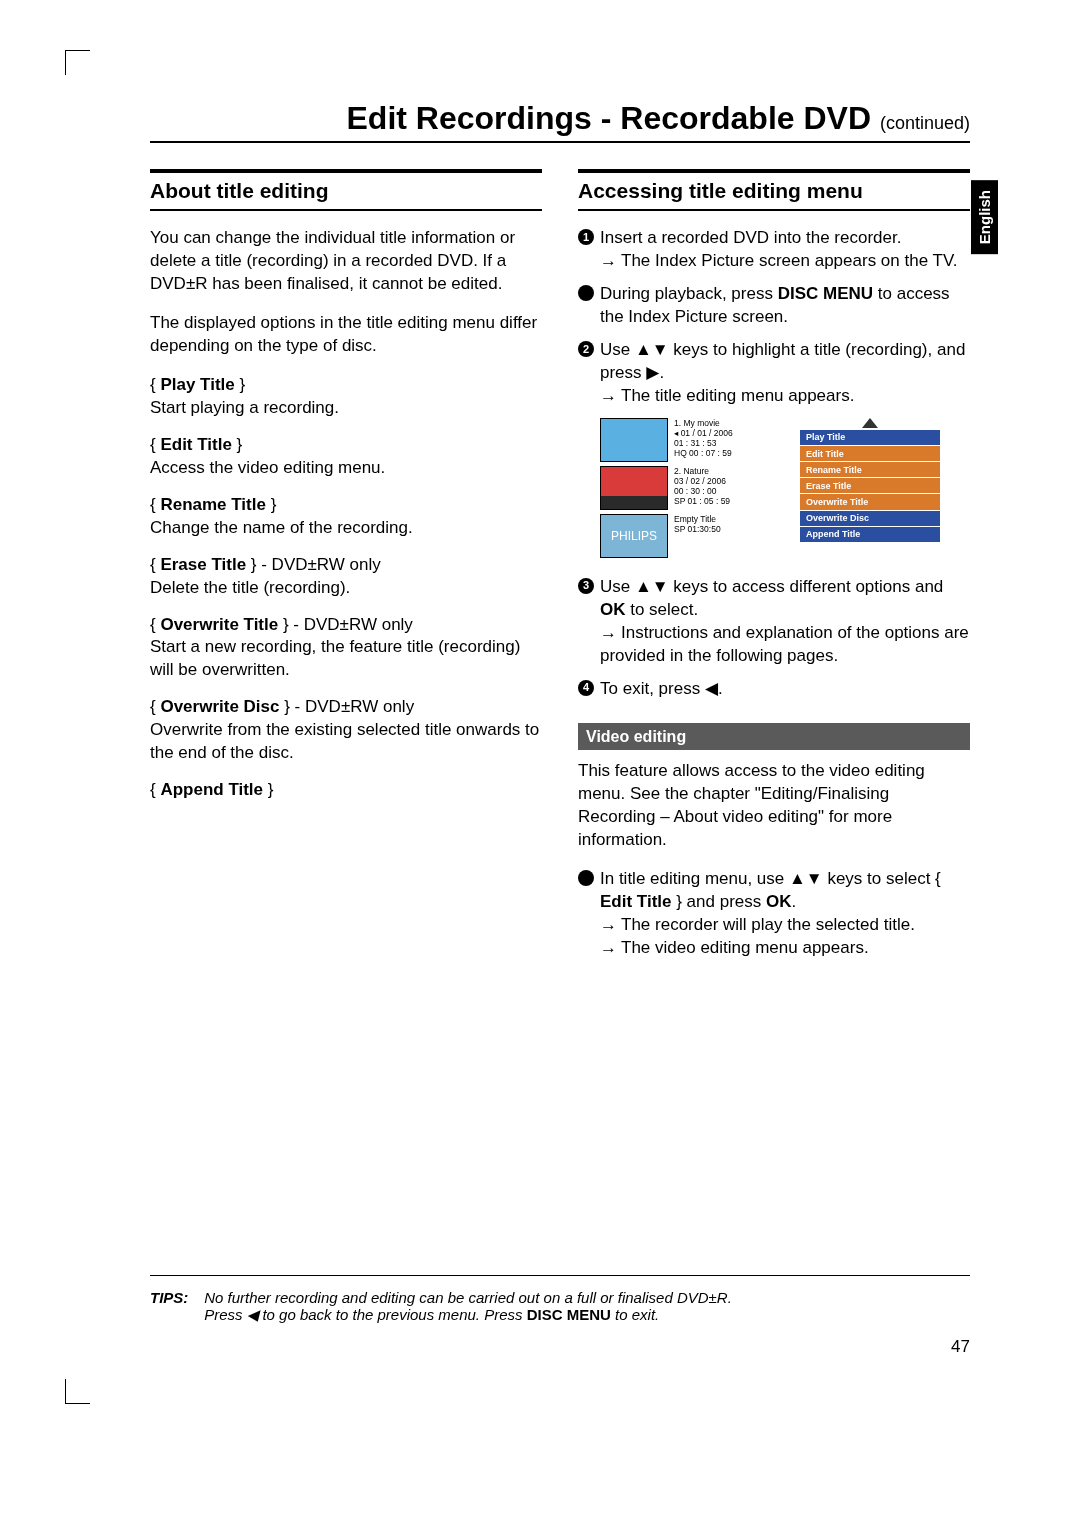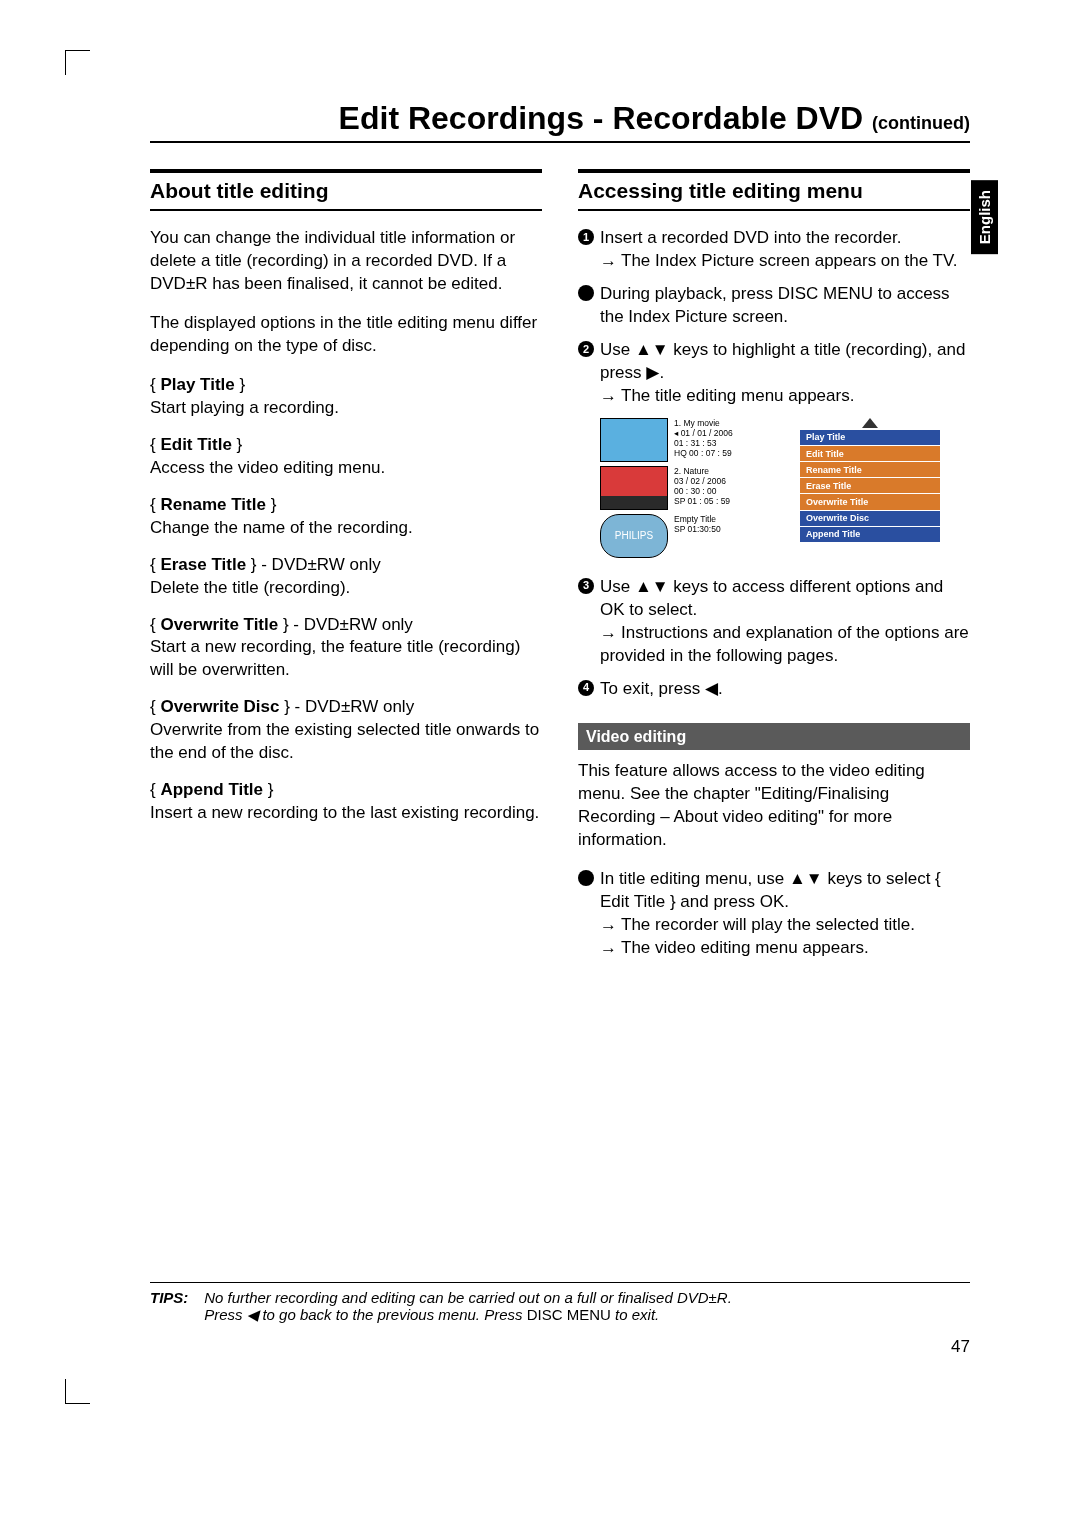--- a/index.html
+++ b/index.html
@@ -16,21 +16,21 @@
     padding: 100px 110px 60px 150px;
   }
   .main-title {
     font-size: 32px;
     font-weight: bold;
     text-align: right;
     border-bottom: 2px solid #000;
     padding-bottom: 4px;
   }
   .main-title .cont {
-    font-weight: bold;
+    font-weight: normal;
     font-size: 18px;
   }
   .columns {
     display: flex;
     margin-top: 26px;
     gap: 36px;
     justify-content: center;
   }
   .col {
     flex: 1;
@@ -101,21 +101,21 @@
     font-size: 17px;
   }
   .tips {
     position: absolute;
     left: 150px;
     bottom: 200px;
     font-size: 15px;
     font-style: italic;
     width: 820px;
     border-top: 1px solid #000;
-    padding-top: 6px;
+    padding-top: 13px;
   }
   .tips .label { font-weight: bold; font-style: italic; display:inline-block; width:50px;}
   .subhead {
     background: #5a5a5a;
     color: #fff;
     font-weight: bold;
     padding: 3px 8px;
     font-size: 16px;
     margin-top: 22px;
     margin-bottom: 10px;
@@ -138,42 +138,42 @@
   .thumb {
     width: 66px;
     height: 42px;
     border: 1px solid #000;
     margin-right: 6px;
     background: #5ab0e0;
     display:flex; align-items:center; justify-content:center;
     color:#fff;
   }
   .thumb.sunset { background: linear-gradient(to bottom, #d93a3a 70%, #2a2a2a 70%); }
-  .thumb.empty { background: #7db5d6; font-size:10px;border-radius:19px;}
+  .thumb.empty { background: #7db5d6; font-size:12px;}
   .mini-info { font-size: 8.5px; line-height:1.2; }
   .mini-menu { width: 140px; }
   .mini-menu-up {
     width:0;height:0;border-left:8px solid transparent;border-right:8px solid transparent;border-bottom:10px solid #333;margin:0 auto 2px;
   }
   .mini-item {
     padding: 1.5px 6px;
     color: #fff;
     font-weight: bold;
     font-size: 9px;
     border-bottom: 1px solid #fff;
   }
   .mi-blue { background:#2a4fa0;}
   .mi-orange{ background:#d97a2a;}
   .mi-sel { background:#d97a2a; color:#fff;}
   .tri-up::before{content:"▲";}
   .tri-down::before{content:"▼";}
   .tri-left::before{content:"◀";}
   .tri-right::before{content:"▶";}
   .sym{ font-family:inherit; }
-  b{font-weight:normal;}
+  b{font-weight:bold;}
 </style>
 </head>
 <body>
 
 <div class="page">
   <div class="crop-tl"></div>
   <div class="crop-bl"></div>
 
   <div class="lang-tab">English</div>
 
@@ -207,21 +207,20 @@
       <div class="opt-block">
         { <span class="opt-name">Overwrite Title</span> }<span> - DVD±RW only</span><br>
         <span>Start a new recording, the feature title (recording) will be overwritten.</span>
       </div>
       <div class="opt-block">
         { <span class="opt-name">Overwrite Disc</span> }<span> - DVD±RW only</span><br>
         <span>Overwrite from the existing selected title onwards to the end of the disc.</span>
       </div>
       <div class="opt-block">
         { <span class="opt-name">Append Title</span> }<span></span><br>
-        <span>Insert a new recording to the last existing recording.</span>
       </div>
     </div>
 
     <div class="col">
       <div class="section-title">Accessing title editing menu</div>
 
       <div class="step">
         <span class="step-num">1</span>
         <div>
           <span>Insert a recorded DVD into the recorder.</span>

